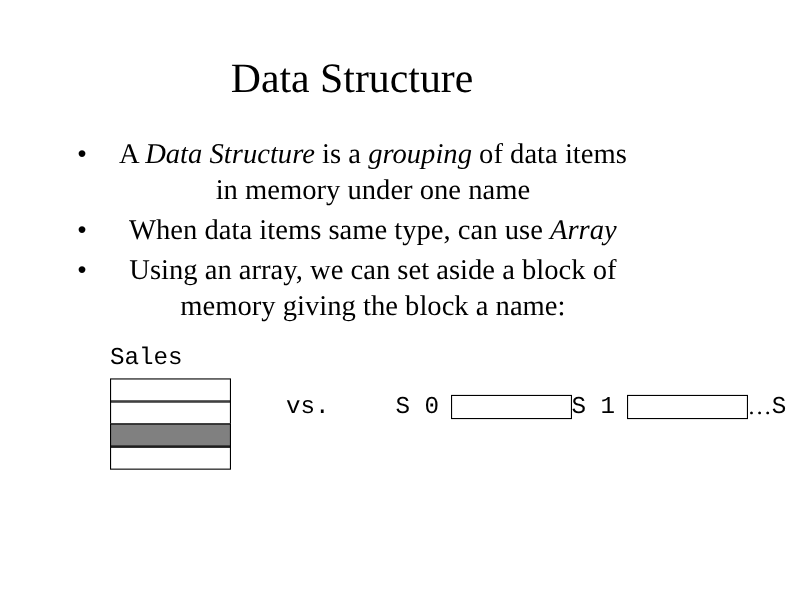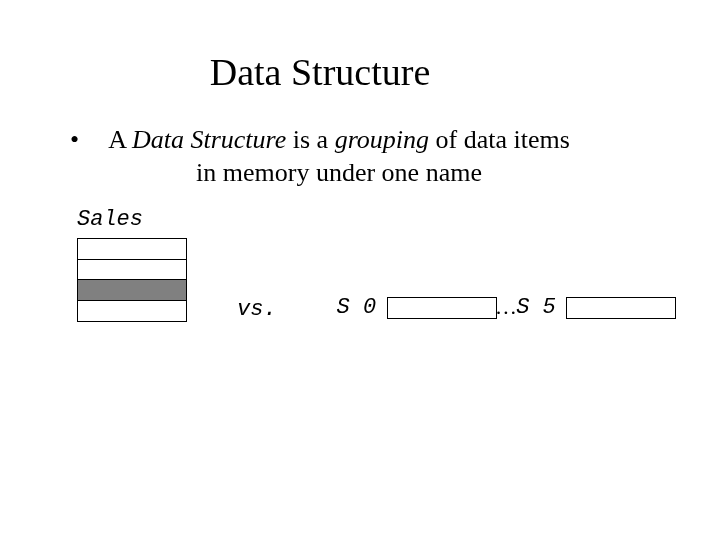--- a/index.html
+++ b/index.html
@@ -40,26 +40,25 @@
   ul.bullets > li::before {
     content: "•";
     position: absolute;
     left: 0;
     top: 0;
     font-size: 26px;
   }
   .italic { font-style: italic; }
   .diagram {
     margin-top: 18px;
-    margin-left: 17px;
+    margin-left: 40px;
     font-family: "Courier New", Courier, monospace;
     font-size: 22px;
     display: flex;
-    align-items: flex-end;
-    font-style: italic;
+    align-items: center;
   }
   .left-col {
     display: flex;
     flex-direction: column;
     margin-right: 50px;
   }
   .sales-label {
     margin-bottom: 6px;
   }
   .box-stack {
@@ -112,20 +111,26 @@
 <body>
 
 <div class="slide">
 
   <div class="title">Data Structure</div>
 
   <ul class="bullets">
     <li>
       <span>A </span><span class="italic">Data Structure</span><span> is a </span><span class="italic">grouping</span><span> of data items in memory under one name</span>
     </li>
+    <li>
+      <span>When data items same type, can use </span><span class="italic">Array</span>
+    </li>
+    <li>
+      <span>Using an array, we can set aside a block of memory giving the block a name:</span>
+    </li>
   </ul>
 
   <div class="diagram">
 
     <div class="left-col">
       <div class="sales-label">Sales</div>
       <div class="box-stack">
         <div class="box"></div>
         <div class="box"></div>
         <div class="box filled"></div>
@@ -133,20 +138,24 @@
       </div>
     </div>
 
     <div class="vs-col">vs.</div>
 
     <div class="right-col">
       <div class="right-row">
         <div class="right-label">S 0</div>
         <div class="right-box"></div>
       </div>
+      <div class="right-row">
+        <div class="right-label">S 1</div>
+        <div class="right-box"></div>
+      </div>
       <div class="ellipsis-row">
         <div class="ellipsis">…</div>
       </div>
       <div class="right-row">
         <div class="right-label">S 5</div>
         <div class="right-box"></div>
       </div>
     </div>
 
   </div>

